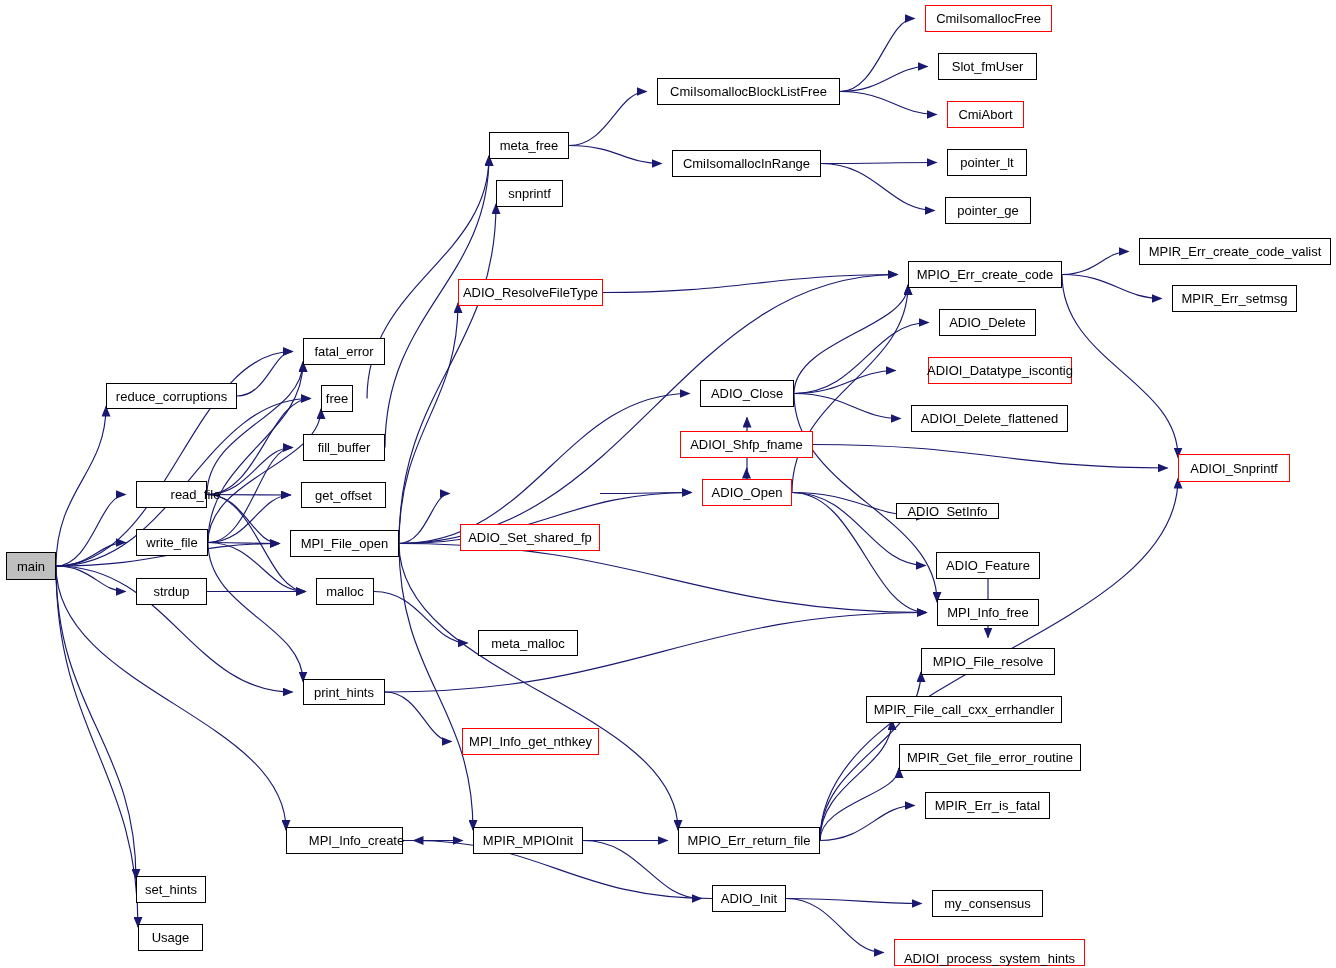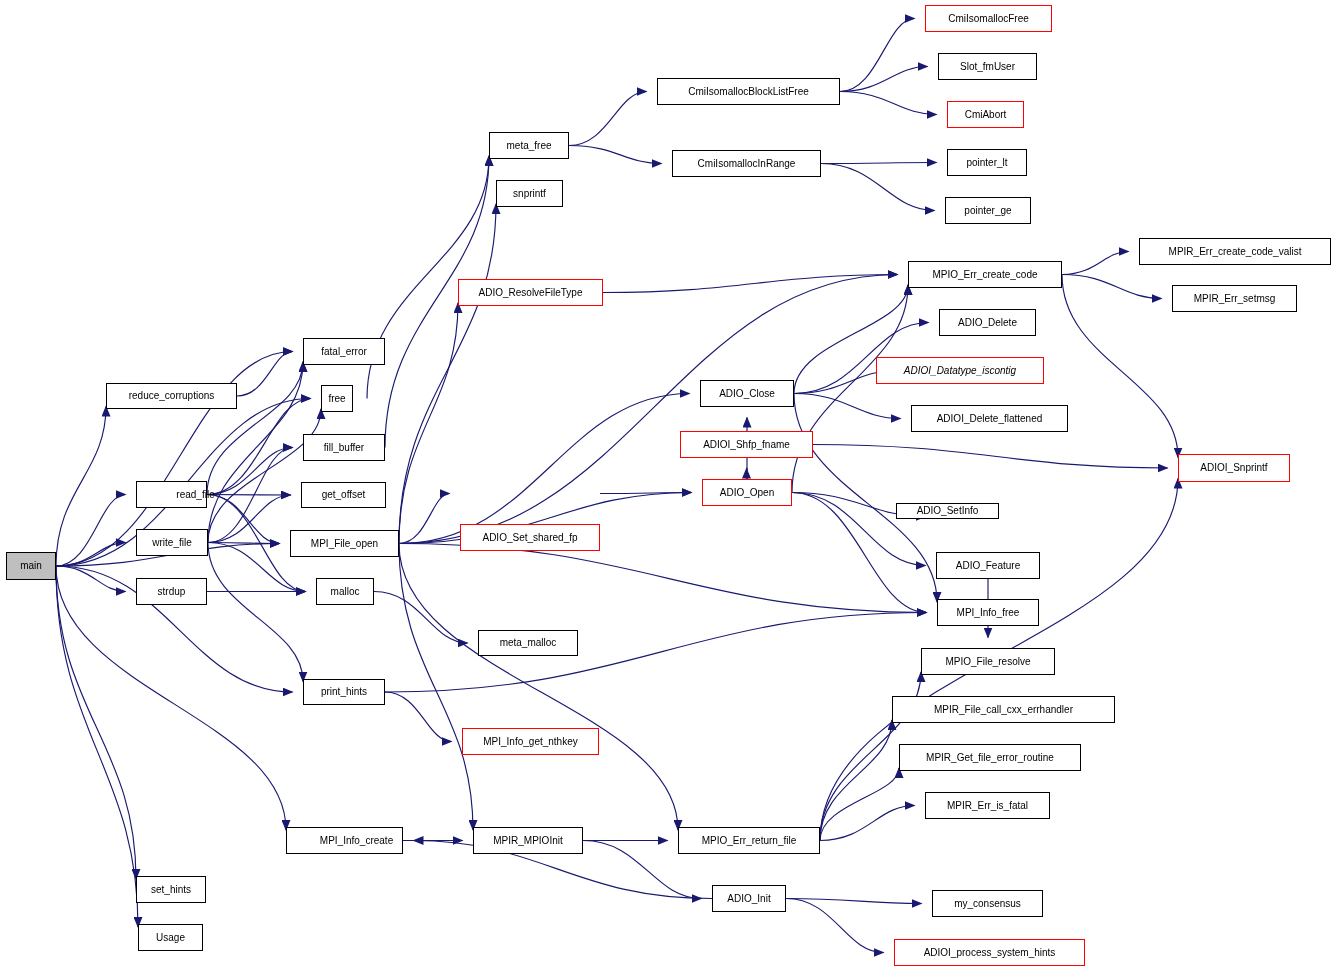--- a/index.html
+++ b/index.html
@@ -1,21 +1,21 @@
 <!DOCTYPE html>
 <html><head>
 <meta charset="utf-8">
 <style>
   html,body{margin:0;padding:0;background:#ffffff;}
   body{font-family:"Liberation Sans", sans-serif;}
   #canvas{position:relative;width:1336px;height:968px;background:#ffffff;overflow:hidden;}
   #edges{position:absolute;left:0;top:0;width:1336px;height:968px;}
   .node{position:absolute;box-sizing:border-box;border:1px solid #000000;background:#ffffff;
         display:flex;align-items:center;justify-content:center;
-        font-family:"Liberation Sans", sans-serif;font-size:10px;color:#000000;
+        font-family:"Liberation Sans", sans-serif;font-size:13px;color:#000000;
         white-space:nowrap;line-height:1;}
   .node.red{border-color:#ff0000;}
   .node.root{background:#bfbfbf;border-color:#000000;}
   .node span{pointer-events:none;}
 </style>
 </head>
 <body>
 
 <div id="canvas">
   <svg id="edges" viewBox="0 0 1336 968" xmlns="http://www.w3.org/2000/svg">
@@ -205,51 +205,51 @@
       </div>
       <div class="node" style="left: 945px; top: 197px; width: 86px; height: 27px;">
         <span>pointer_ge</span>
       </div>
       <div class="node" style="left: 908px; top: 261px; width: 154px; height: 27px;">
         <span>MPIO_Err_create_code</span>
       </div>
       <div class="node" style="left: 939px; top: 309px; width: 97px; height: 27px;">
         <span>ADIO_Delete</span>
       </div>
-      <div class="node red" style="left: 876px; top: 357px; width: 168px; height: 27px; font-style: italic;">
+      <div class="node red" style="left: 928px; top: 357px; width: 144px; height: 27px;">
         <span>ADIOI_Datatype_iscontig</span>
       </div>
       <div class="node" style="left: 911px; top: 405px; width: 157px; height: 27px;">
         <span>ADIOI_Delete_flattened</span>
       </div>
       <div class="node" style="left: 896px; top: 503px; width: 103px; height: 16px;">
         <span>ADIO_SetInfo</span>
       </div>
       <div class="node" style="left: 936px; top: 552px; width: 104px; height: 27px;">
         <span>ADIO_Feature</span>
       </div>
       <div class="node" style="left: 937px; top: 599px; width: 102px; height: 27px;">
         <span>MPI_Info_free</span>
       </div>
       <div class="node" style="left: 921px; top: 648px; width: 134px; height: 27px;">
         <span>MPIO_File_resolve</span>
       </div>
-      <div class="node" style="left: 892px; top: 696px; width: 223px; height: 27px;">
+      <div class="node" style="left: 866px; top: 696px; width: 196px; height: 27px;">
         <span>MPIR_File_call_cxx_errhandler</span>
       </div>
       <div class="node" style="left: 899px; top: 744px; width: 182px; height: 27px;">
         <span>MPIR_Get_file_error_routine</span>
       </div>
       <div class="node" style="left: 925px; top: 792px; width: 125px; height: 27px;">
         <span>MPIR_Err_is_fatal</span>
       </div>
       <div class="node" style="left: 932px; top: 890px; width: 111px; height: 27px;">
         <span>my_consensus</span>
       </div>
-      <div class="node red" style="left: 894px; top: 939px; width: 191px; height: 27px;">
+      <div class="node red" style="left: 894px; top: 939px; width: 191px; height: 27px; align-items: flex-end;">
         <span>ADIOI_process_system_hints</span>
       </div>
       <div class="node" style="left: 1139px; top: 238px; width: 192px; height: 27px;">
         <span>MPIR_Err_create_code_valist</span>
       </div>
       <div class="node" style="left: 1172px; top: 285px; width: 125px; height: 27px;">
         <span>MPIR_Err_setmsg</span>
       </div>
       <div class="node red" style="left: 1178px; top: 454px; width: 112px; height: 28px;">
         <span>ADIOI_Snprintf</span>

